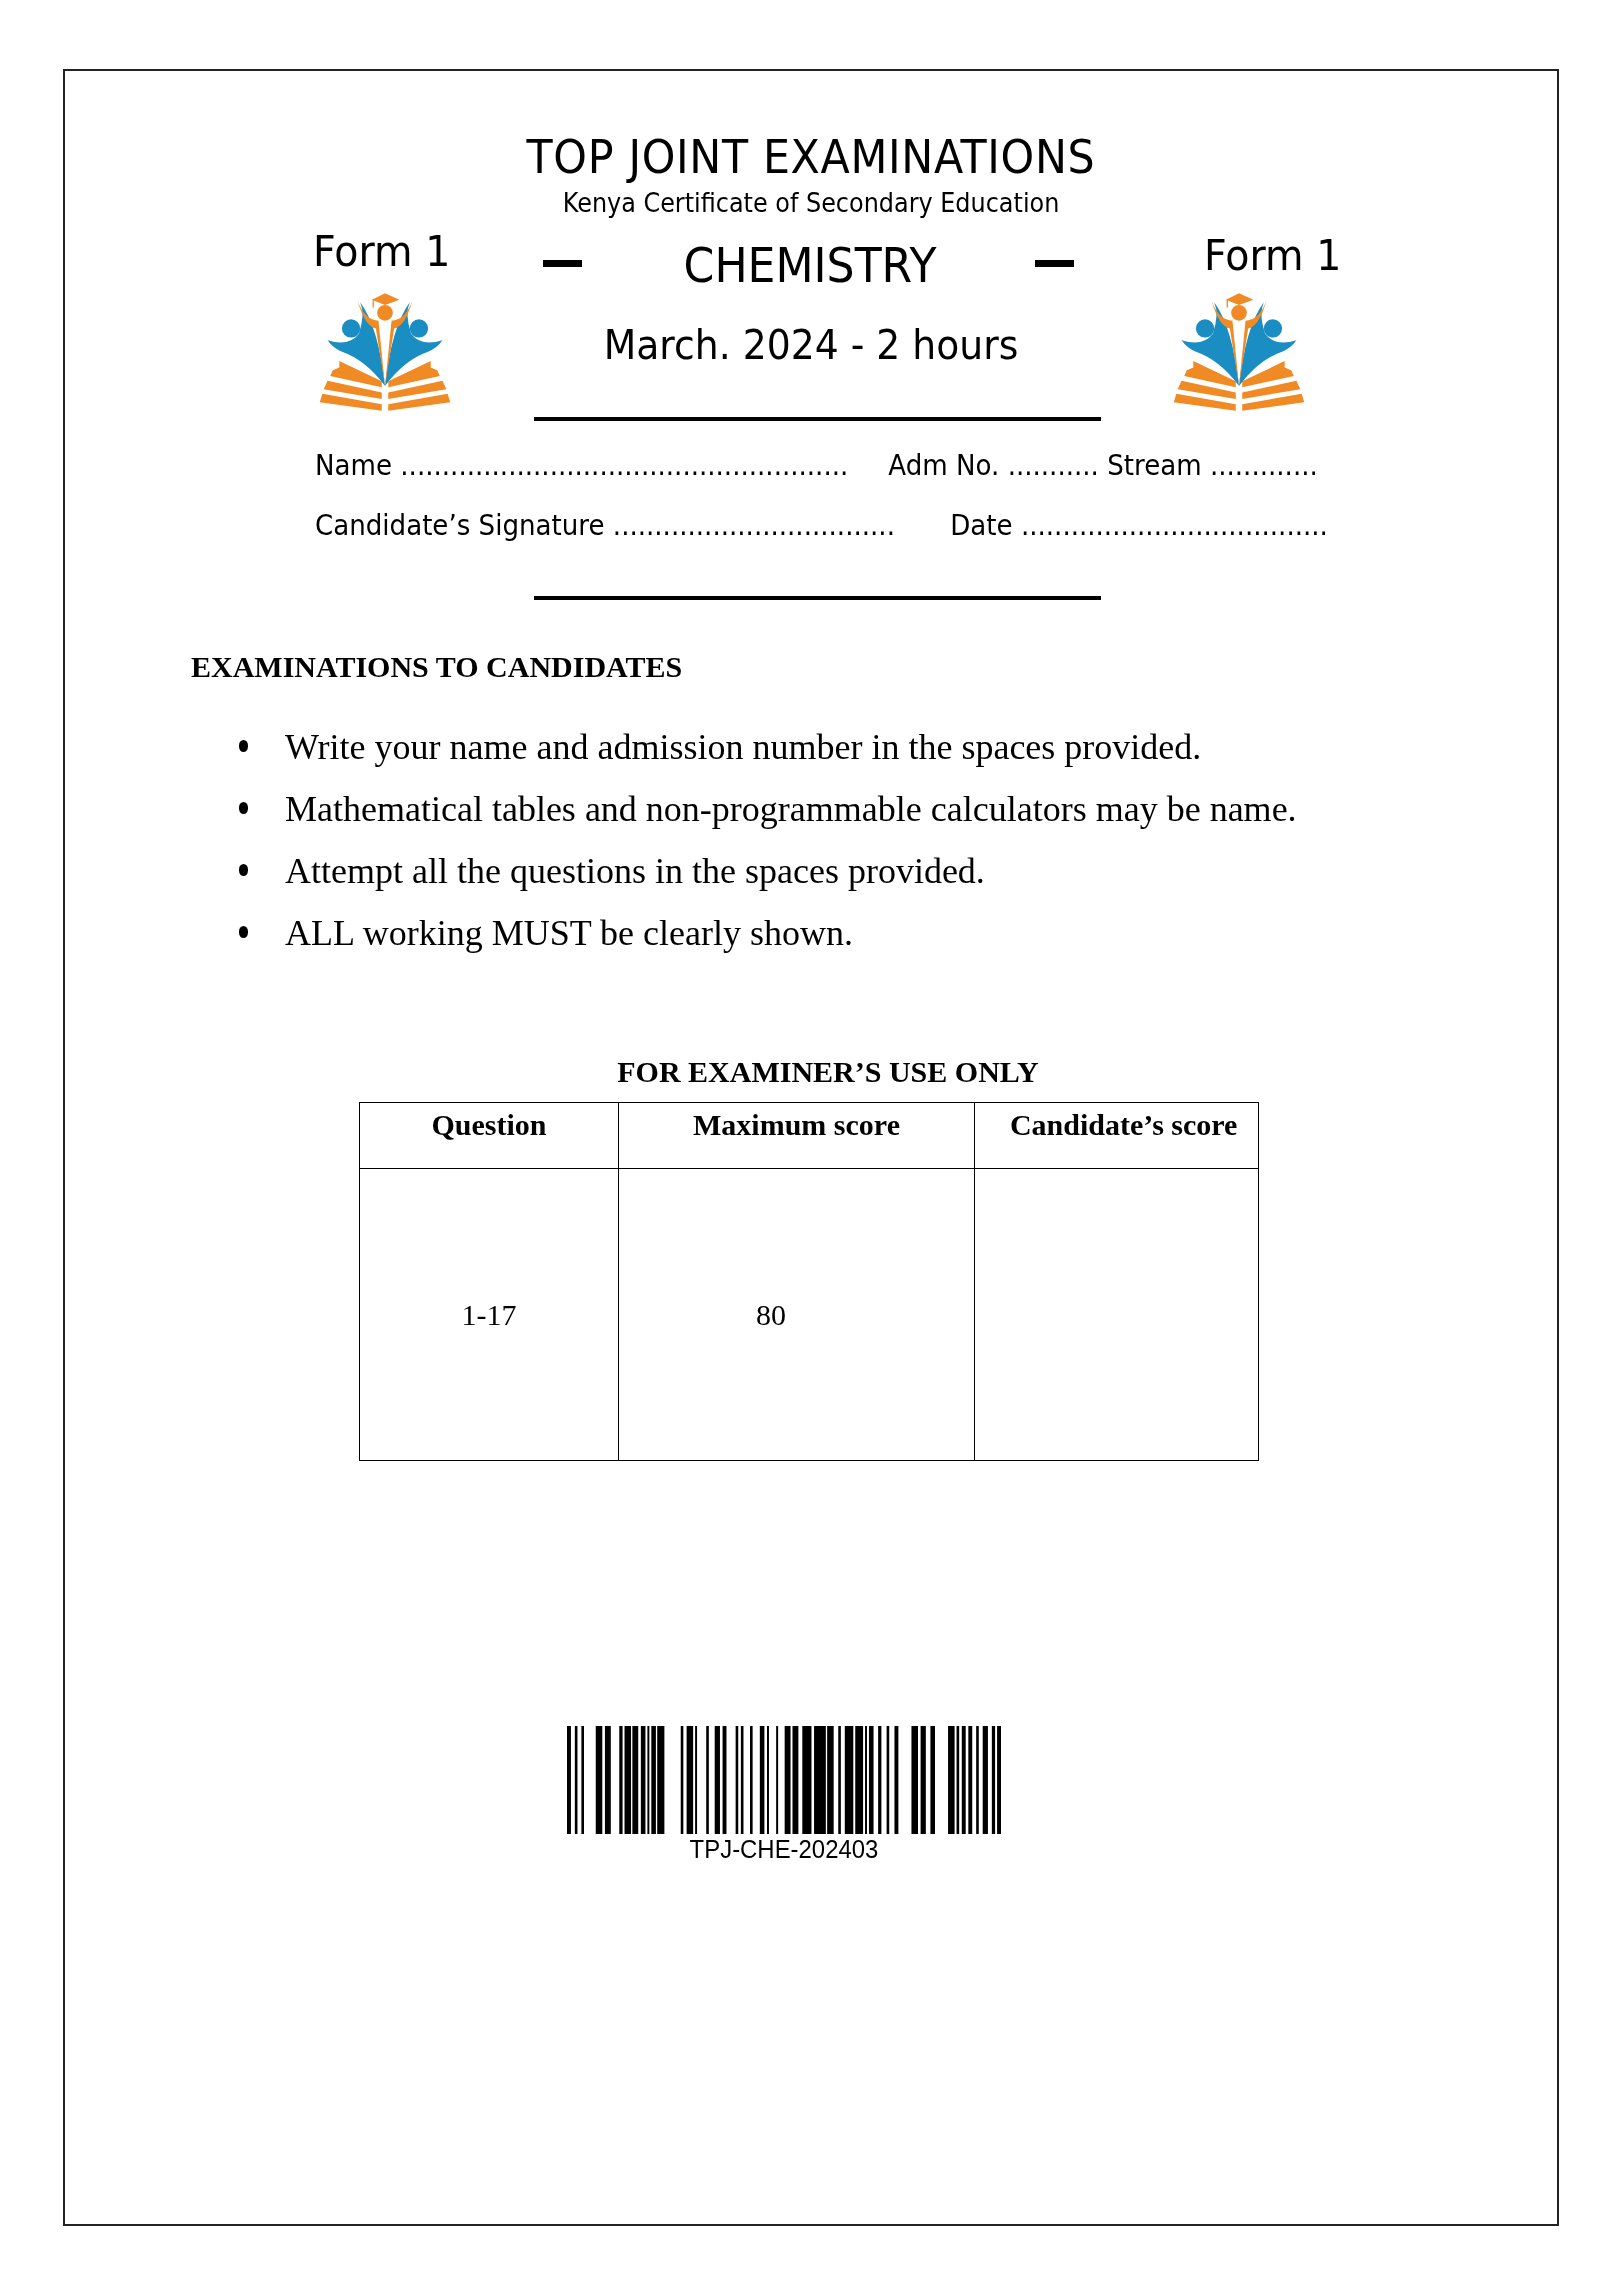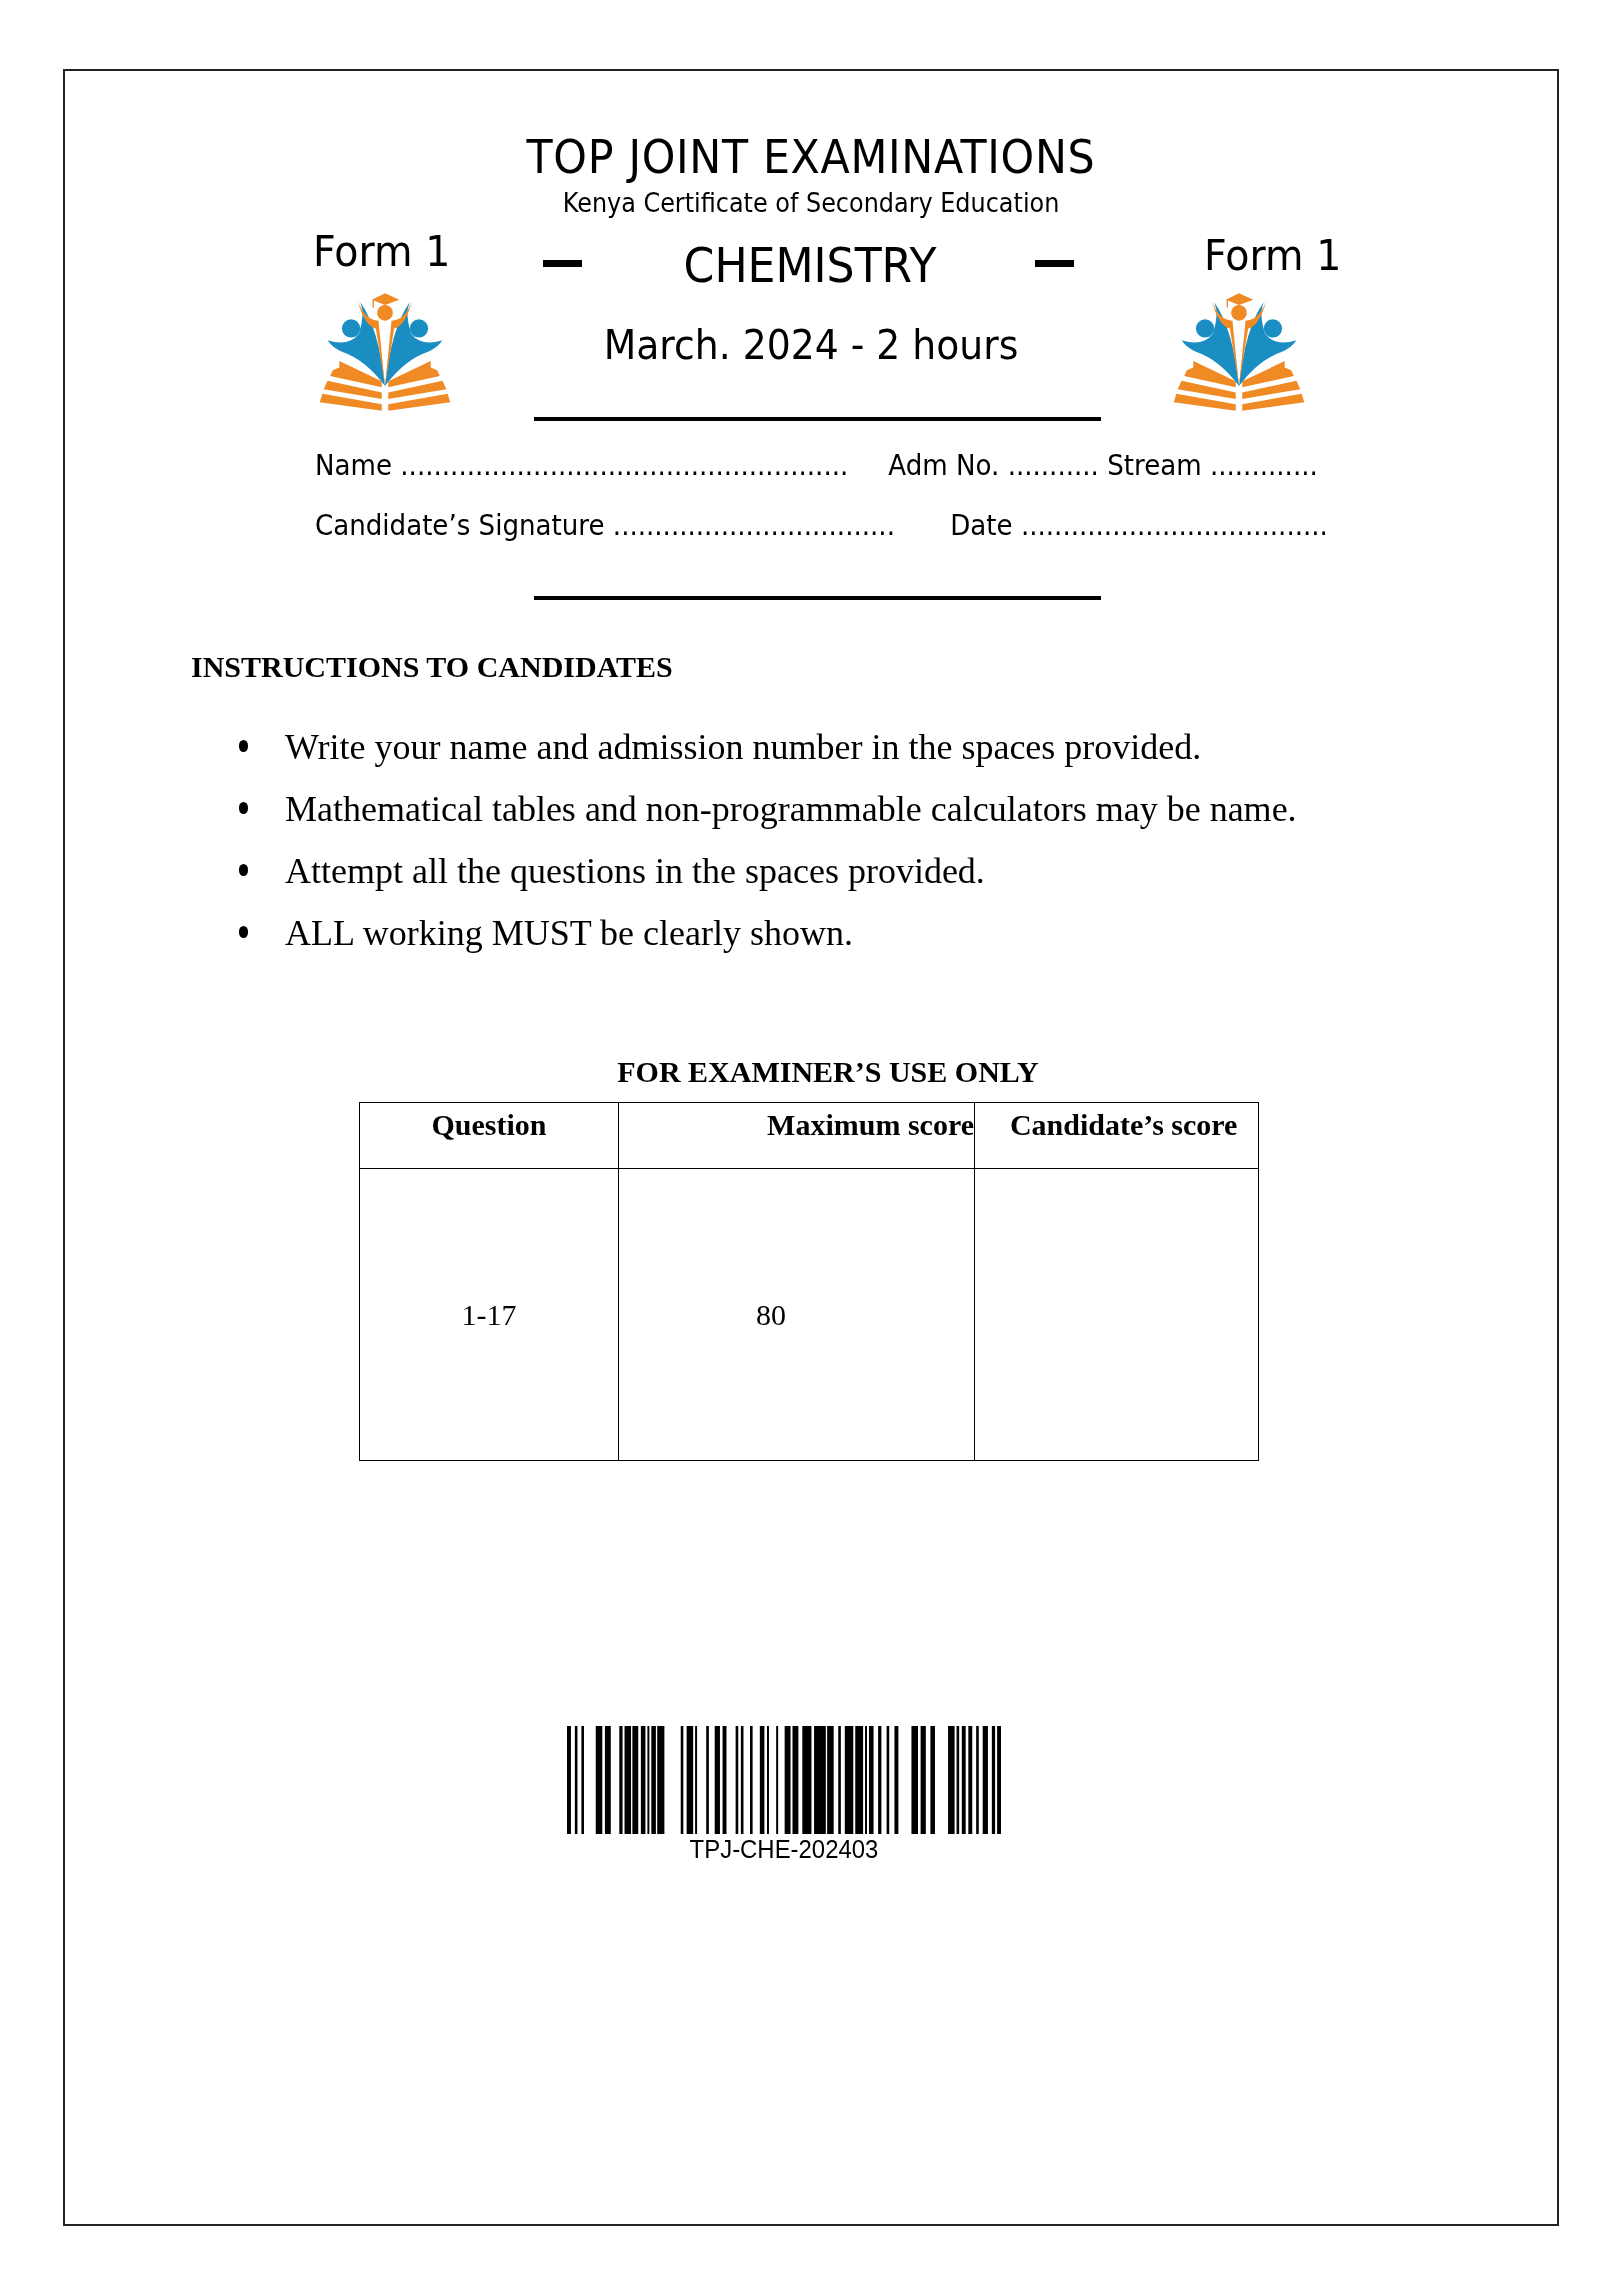--- a/index.html
+++ b/index.html
@@ -28,21 +28,21 @@
   .sec-head { position: absolute; font-family: "Liberation Serif", serif; font-weight: bold; font-size: 30px; white-space: nowrap; }
   .instr-head { left: 191px; top: 650px; }
   .bullets { position: absolute; left: 236px; top: 726px; margin: 0; padding: 0; list-style: none; font-family: "Liberation Serif", serif; font-size: 36px; }
   .bullets li { height: 62px; position: relative; padding-left: 49px; white-space: nowrap; }
   .bullet-dot { position: absolute; left: 2.6px; top: 14.4px; width: 9.8px; height: 11.8px; border-radius: 50%; background: #000; }
   .exam-head { left: 828px; top: 1055px; transform: translateX(-50%); }
   .score-table { position: absolute; left: 359px; top: 1102px; width: 900px; height: 359px; border-collapse: collapse; font-family: "Liberation Serif", serif; font-size: 30px; }
   .score-table th, .score-table td { border: 1.3px solid #000; padding: 0; }
   .score-table th { height: 60px; font-weight: bold; vertical-align: top; padding-top: 5.2px; }
   .score-table th.c1 { width: 258px; text-align: center; }
-  .score-table th.c2 { width: 355px; text-align: right; }
+  .score-table th.c2 { width: 355px; text-align: center; }
   .score-table th.c3 { text-align: center; padding-left: 14.4px; }
   .score-table td { vertical-align: middle; text-align: center; }
   .score-table td.c2 { text-align: left; padding-left: 137px; }
   .barcode { position: absolute; left: 567px; top: 1726px; width: 434px; height: 108px; }
   .barcode-label { position: absolute; left: 784px; top: 1834px; transform: translateX(-50%) scaleX(0.92); font-family: "Liberation Sans", sans-serif; font-size: 26px; white-space: nowrap; }
 </style>
 </head>
 <body>
 
 <div class="page-border"></div>
@@ -113,21 +113,21 @@
 <div class="field-row row-2">
   <span>Candidate’s Signature</span>
   <span>..................................</span>
   <span class="gap" style="width:43px"></span>
   <span>Date</span>
   <span>.....................................</span>
 </div>
 
 <div class="rule rule-2"></div>
 
-<div class="sec-head instr-head">INSTRUCTIONS TO CANDIDATES</div>
+<div class="sec-head instr-head">EXAMINATIONS TO CANDIDATES</div>
 <ul class="bullets">
   <li><span class="bullet-dot"></span><span>Write your name and admission number in the spaces provided.</span></li>
   <li><span class="bullet-dot"></span><span>Mathematical tables and non-programmable calculators may be name.</span></li>
   <li><span class="bullet-dot"></span><span>Attempt all the questions in the spaces provided.</span></li>
   <li><span class="bullet-dot"></span><span>ALL working MUST be clearly shown.</span></li>
 </ul>
 
 <div class="sec-head exam-head">FOR EXAMINER’S USE ONLY</div>
 <table class="score-table">
   <thead>

